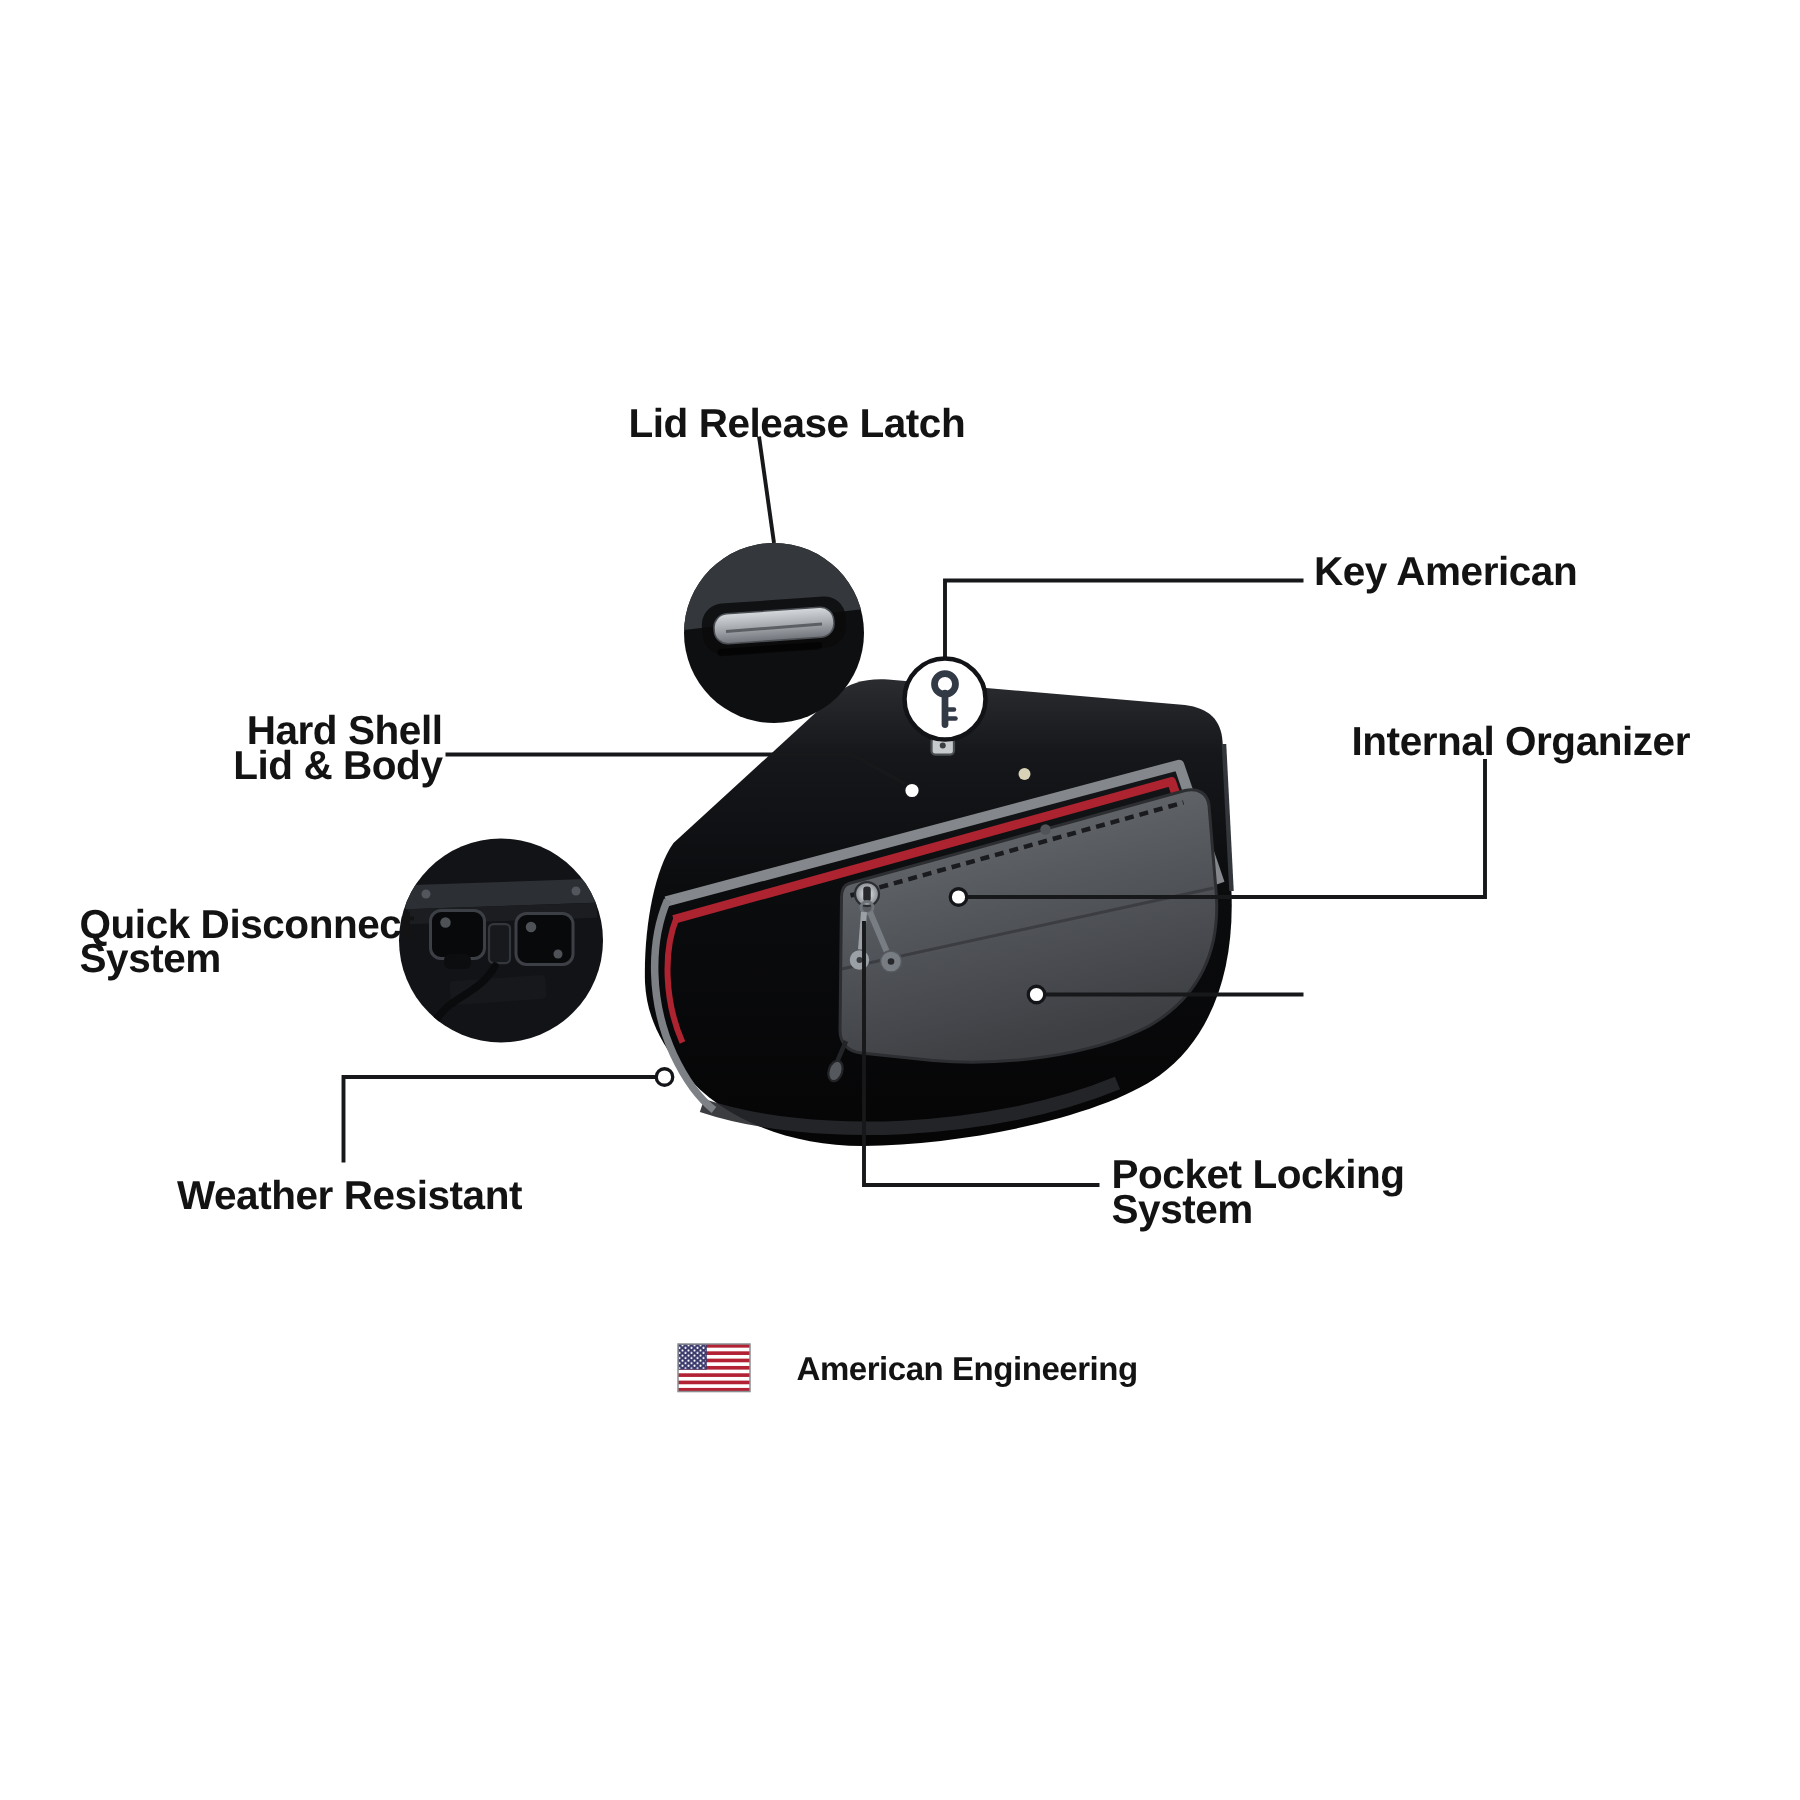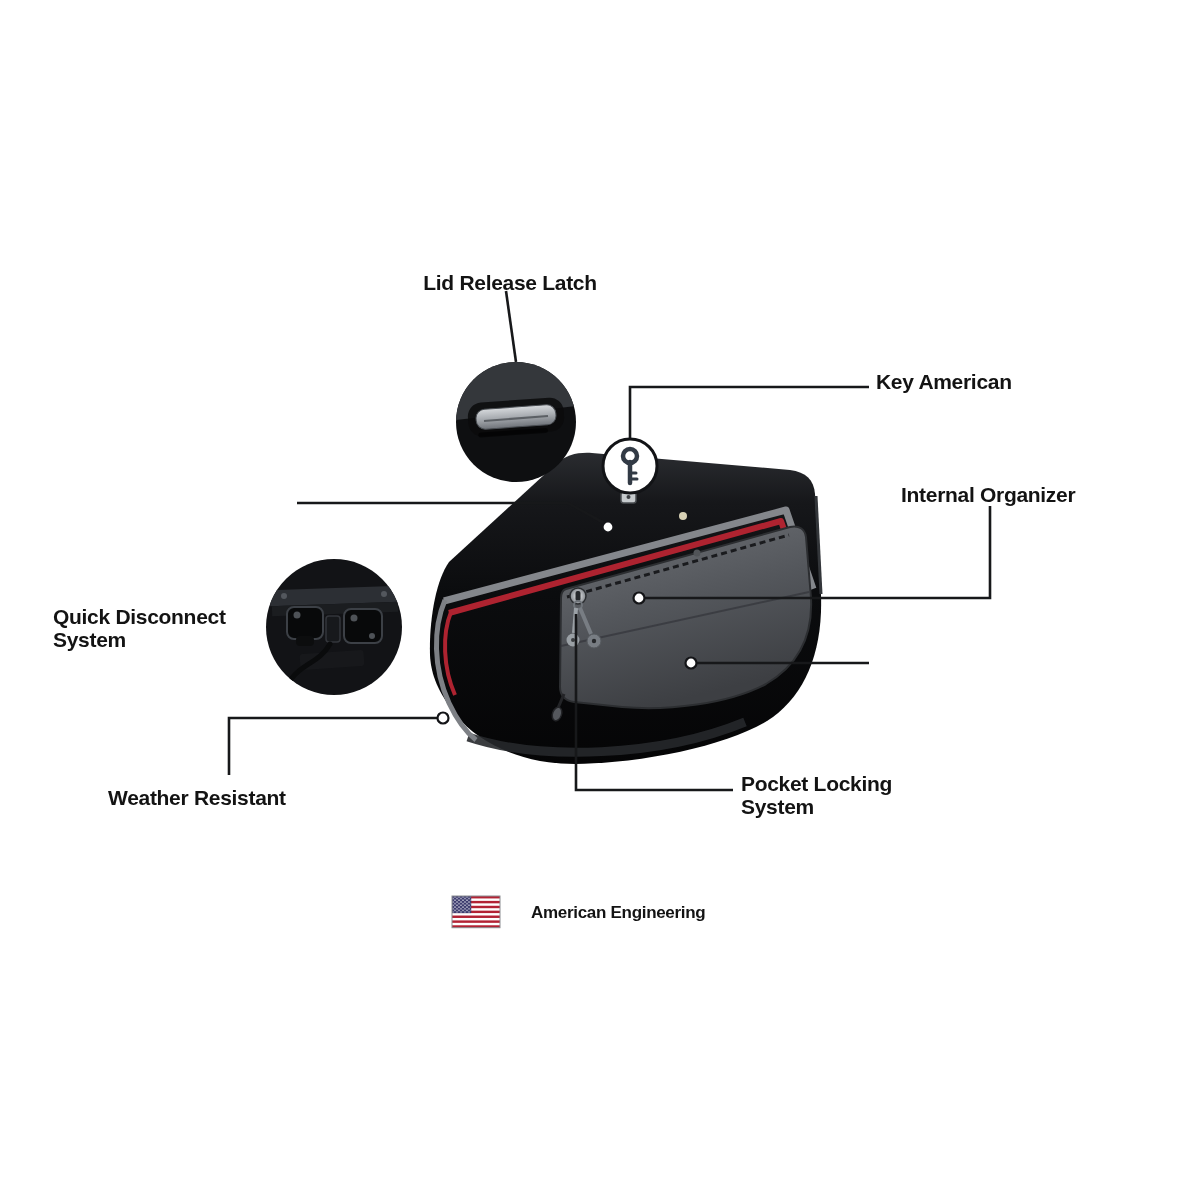--- a/index.html
+++ b/index.html
@@ -17,36 +17,36 @@
   }
   .diagram-svg {
     position: absolute;
     left: 0;
     top: 0;
   }
   .callout-label {
     position: absolute;
     font-family: "Liberation Sans", sans-serif;
     font-weight: 700;
-    font-size: 21px;
+    font-size: 27px;
     line-height: 23px;
     letter-spacing: -0.3px;
     color: #131313;
     white-space: nowrap;
   }
   .callout-label span { display: block; }
   .lbl-lid-release   { left: 419px; top: 271px; width: 182px; text-align: center; }
   .lbl-key           { left: 876px; top: 370px; }
   .lbl-hard-shell    { left: 110px; top: 476px; width: 185px; text-align: right; }
   .lbl-internal      { left: 901px; top: 483px; }
   .lbl-qd            { left: 53px;  top: 605px; }
   .lbl-qa            { left: 877px; top: 640px; }
-  .lbl-weather       { left: 108px; top: 786px; width: 222px; }
+  .lbl-weather       { left: 118px; top: 786px; width: 222px; }
   .lbl-bracket       { left: 741px; top: 772px; }
-  .lbl-footer        { left: 531px; top: 901px; font-size: 17px; }
+  .lbl-footer        { left: 531px; top: 901px; font-size: 22px; }
 </style>
 </head>
 <body>
 
 <div class="stage">
 
   <svg class="diagram-svg" width="1200" height="1200" viewBox="0 0 1200 1200">
     <defs>
       <linearGradient id="bagGrad" x1="0" y1="0" x2="0" y2="1">
         <stop offset="0" stop-color="#2a2c30"></stop>
@@ -201,20 +201,24 @@
   </svg>
 
   <div class="callout-label lbl-lid-release">
     <span>Lid Release Latch</span>
   </div>
 
   <div class="callout-label lbl-key">
     <span>Key American</span>
   </div>
 
+  <div class="callout-label lbl-hard-shell">
+    <span>Hard Shell</span>
+    <span>Lid &amp; Body</span>
+  </div>
 
   <div class="callout-label lbl-internal">
     <span>Internal Organizer</span>
   </div>
 
   <div class="callout-label lbl-qd">
     <span>Quick Disconnect</span>
     <span>System</span>
   </div>
 

